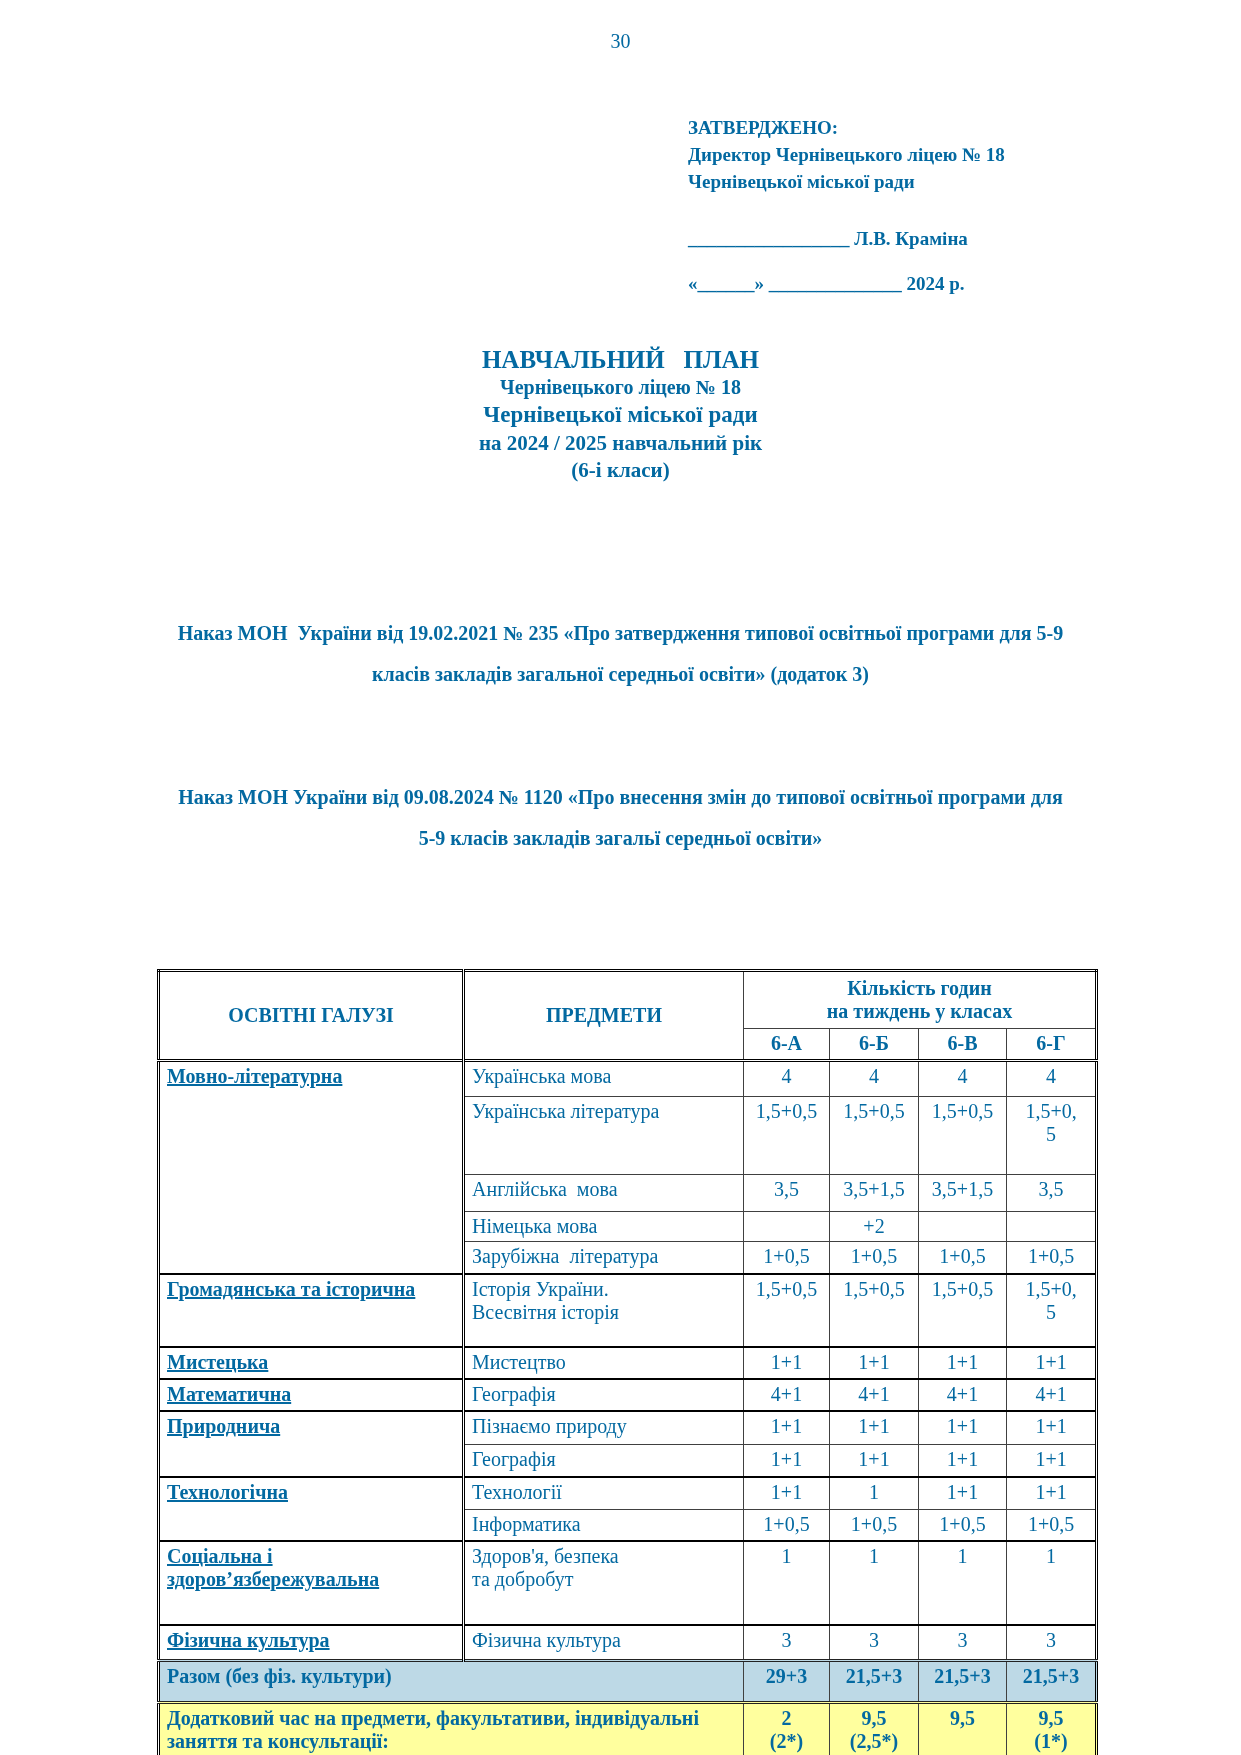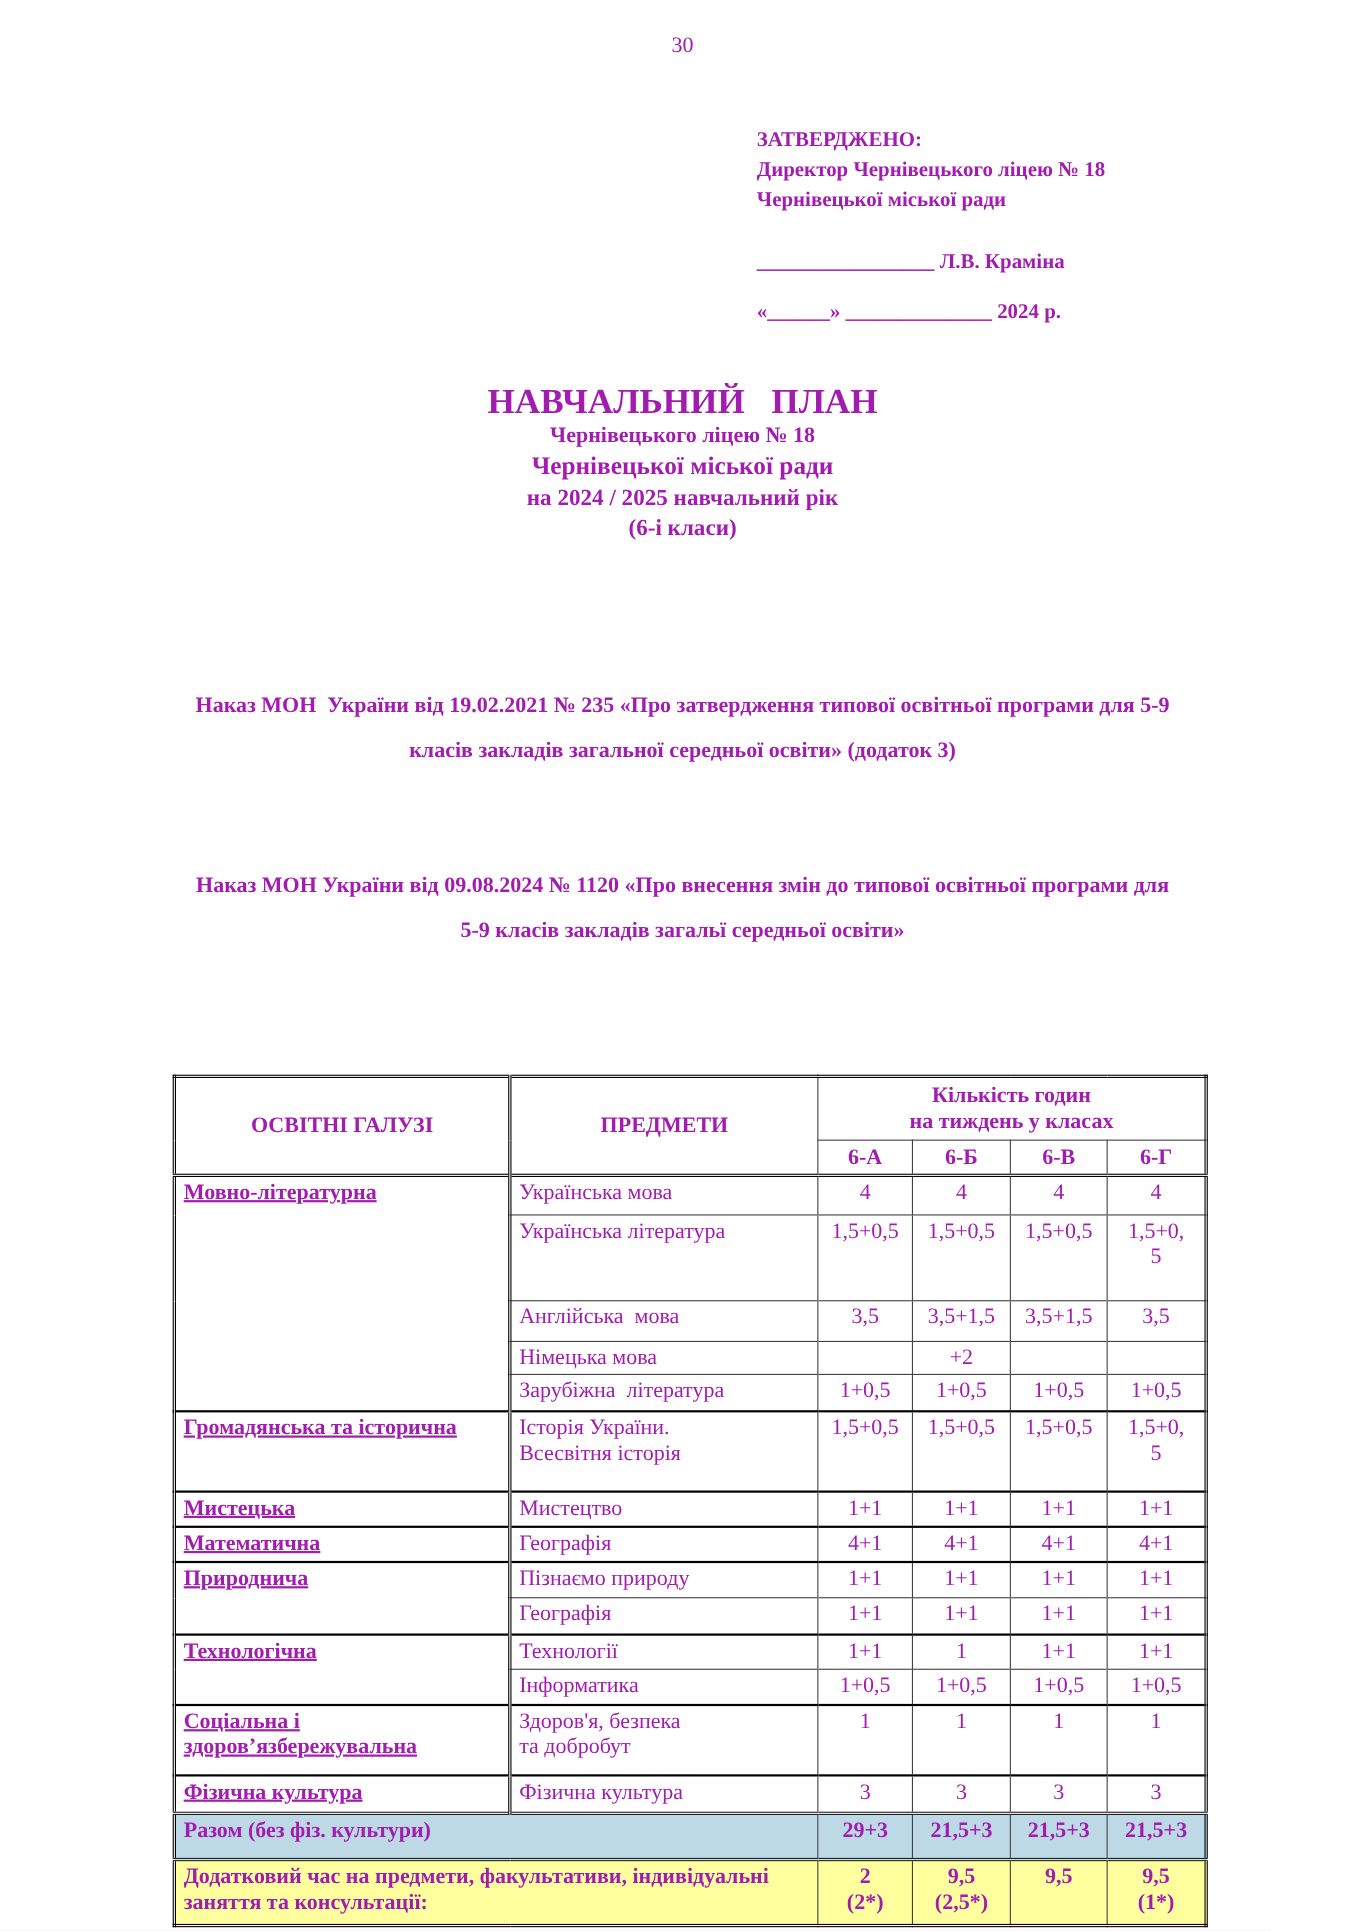--- a/index.html
+++ b/index.html
@@ -1,27 +1,27 @@
 <!DOCTYPE html>
 <html><head>
 <meta charset="utf-8">
 <style>
   html,body{margin:0;padding:0;}
   body{background:#e8e8e8;}
   .page{
     width:1241px;height:1755px;margin:0 auto;background:#ffffff;
-    font-family:"Liberation Serif","DejaVu Serif",serif;color:#a21caf;
+    font-family:"Liberation Serif","DejaVu Serif",serif;color:#0369a1;
     position:relative;overflow:hidden;box-sizing:border-box;
   }
   .page-number{padding-top:30px;text-align:center;font-size:20px;}
   .approval{margin:62px 0 0 688px;font-size:19px;font-weight:bold;line-height:1.42;}
   .approval .sig{margin-top:30px;}
   .approval .date{margin-top:18px;}
   .title-block{margin-top:46px;text-align:center;font-weight:bold;}
-  .title-1{font-size:32px;white-space:pre-wrap;line-height:1.25;}
+  .title-1{font-size:25px;white-space:pre-wrap;line-height:1.25;}
   .title-2{font-size:20px;line-height:1.25;}
   .title-3{font-size:23px;line-height:1.3;}
   .title-4{font-size:21px;line-height:1.3;}
   .title-5{font-size:21px;line-height:1.3;}
   .orders{width:900px;margin:46px auto 0;text-align:center;font-weight:bold;
           font-size:20px;line-height:2.05;white-space:pre-wrap;}
   table.plan{
     margin:28px 0 0 157px;width:938px;border-collapse:collapse;
     font-size:20px;table-layout:fixed;
     border:3px double #000;
@@ -36,21 +36,21 @@
   th.hours{white-space:pre-line;height:58px;font-family:Liberation Serif, serif;}
   tr.classes th{border-top:1px solid #404040;height:32px;}
   tbody tr td{border-top:1px solid #404040;}
   tbody tr.first td{border-top:3px double #000;}
   tbody tr.grp td{border-top:2px solid #000;}
   tbody tr.dbl td{border-top:3px double #222;}
   td.area{font-weight:bold;text-align:left;text-decoration:underline;}
   td.subject{text-align:left;white-space:pre-wrap;}
   td.val{text-align:center;white-space:pre-line;}
   tr.h36{height:36px;} tr.h78{height:78px;} tr.h37{height:37px;} tr.h30{height:30px;}
-  tr.h33{height:33px;} tr.h73{height:73px;} tr.h32{height:32px;} tr.h68{height:64px;}
+  tr.h33{height:33px;} tr.h73{height:73px;} tr.h32{height:32px;} tr.h68{height:84px;}
   tr.h35{height:35px;} tr.h42{height:42px;} tr.h60{height:60px;}
   tr.sum td{font-weight:bold;}
   tr.sum td.label{text-align:left;}
   tr.razom td{background:#BDD9E6;}
   tr.dod td{background:#FFFF9E;}
 </style>
 </head>
 <body>
 
 <div class="page">

